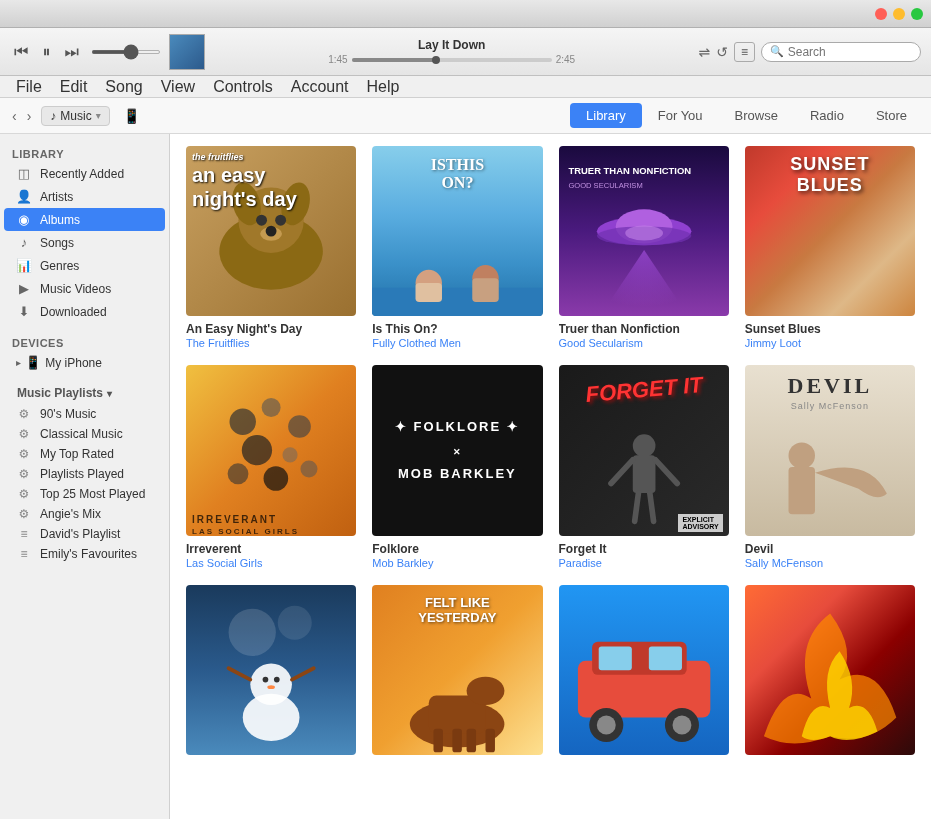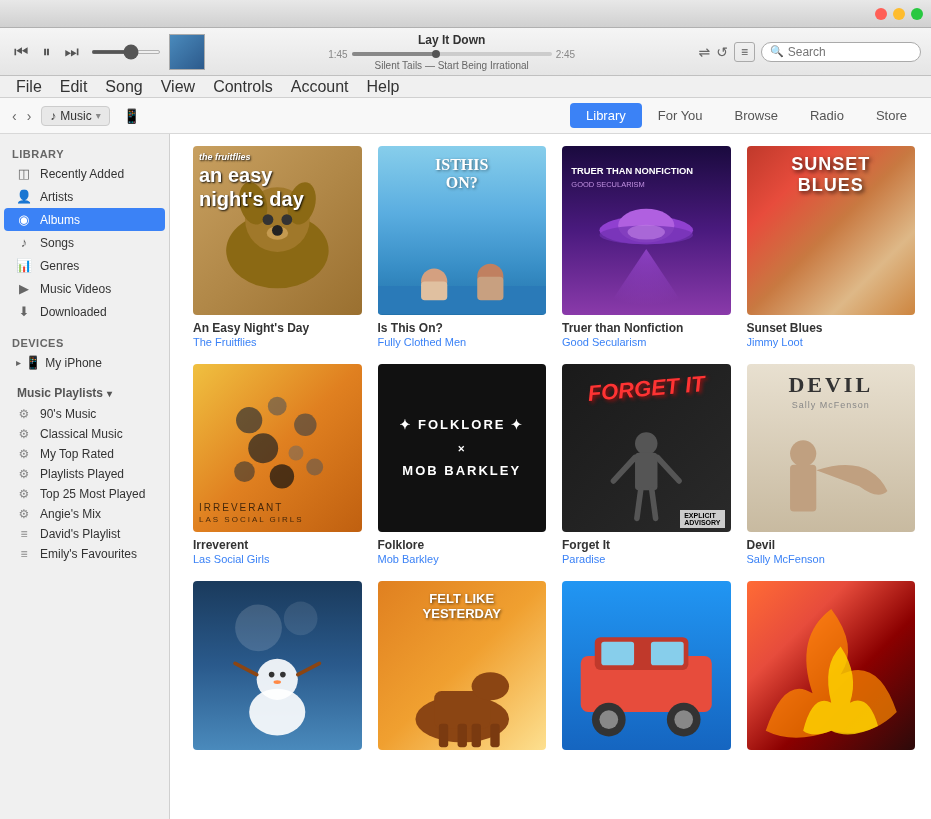--- a/index.html
+++ b/index.html
@@ -115,21 +115,20 @@
     .sidebar-playlist { display: flex; align-items: center; gap: 8px; padding: 3px 12px; font-size: 12px; color: #333; cursor: pointer; margin: 0 4px; border-radius: 4px; }
     .playlist-icon { font-size: 12px; color: #888; width: 16px; text-align: center; }
     .pl-header { display: flex; align-items: center; gap: 4px; padding: 4px 17px; font-size: 12px; font-weight: bold; color: #555; cursor: pointer; }
 
     
     .content-area {
       flex: 1;
       background: #fff;
       overflow-y: auto;
       padding: 12px 16px;
-      margin-left: 7px;
     }
     .albums-grid {
       display: grid;
       grid-template-columns: repeat(4, 1fr);
       gap: 16px;
     }
     .album-card { cursor: pointer; }
     .album-art {
       width: 100%;
       aspect-ratio: 1;
@@ -165,21 +164,20 @@
   <div class="pb-track-info">
     <div class="pb-track-title">Lay It Down</div>
     <div class="pb-progress">
       <span class="pb-time">1:45</span>
       <div class="progress-bar">
         <div class="progress-fill"></div>
         <div class="progress-thumb"></div>
       </div>
       <span class="pb-time">2:45</span>
     </div>
-    <div class="pb-track-sub">Silent Tails — Start Being Irrational</div>
   </div>
   <div class="pb-right">
     <span style="font-size:14px;color:#666;cursor:pointer;">⇌</span>
     <span style="font-size:14px;color:#666;cursor:pointer;">↺</span>
     <button class="pb-list-btn">≡</button>
     <div class="pb-search">
       <span class="search-icon-char">🔍</span>
       <input type="text" placeholder="Search" style="">
     </div>
   </div>
@@ -378,21 +376,21 @@
             <svg style="position:absolute;inset:0;width:100%;height:100%;" viewBox="0 0 180 180">
               <circle cx="60" cy="60" r="14" fill="#333" opacity="0.7"></circle>
               <circle cx="90" cy="45" r="10" fill="#555" opacity="0.6"></circle>
               <circle cx="120" cy="65" r="12" fill="#444" opacity="0.65"></circle>
               <circle cx="75" cy="90" r="16" fill="#222" opacity="0.7"></circle>
               <circle cx="110" cy="95" r="8" fill="#666" opacity="0.5"></circle>
               <circle cx="55" cy="115" r="11" fill="#333" opacity="0.6"></circle>
               <circle cx="95" cy="120" r="13" fill="#111" opacity="0.7"></circle>
               <circle cx="130" cy="110" r="9" fill="#555" opacity="0.55"></circle>
             </svg>
-            <div style="position:absolute;bottom:8px;left:6px;color:rgba(0,0,0,0.7);font-size:10px;font-weight:normal;letter-spacing:2px;">IRREVERANT<br><span style="font-size:8px;">LAS SOCIAL GIRLS</span></div>
+            <div style="position:absolute;bottom:0;left:6px;color:rgba(0,0,0,0.7);font-size:10px;font-weight:bold;letter-spacing:2px;">IRREVERANT<br><span style="font-size:8px;">LAS SOCIAL GIRLS</span></div>
           </div>
         </div>
         <div class="album-title">Irreverent</div>
         <div class="album-artist">Las Social Girls</div>
       </div>
 
       <div class="album-card">
         <div class="album-art">
           <div style="position:absolute;inset:0;background:#111;display:flex;align-items:center;justify-content:center;flex-direction:column;">
             <div style="color:white;font-size:13px;font-weight:bold;letter-spacing:2px;text-align:center;line-height:1.8;">

